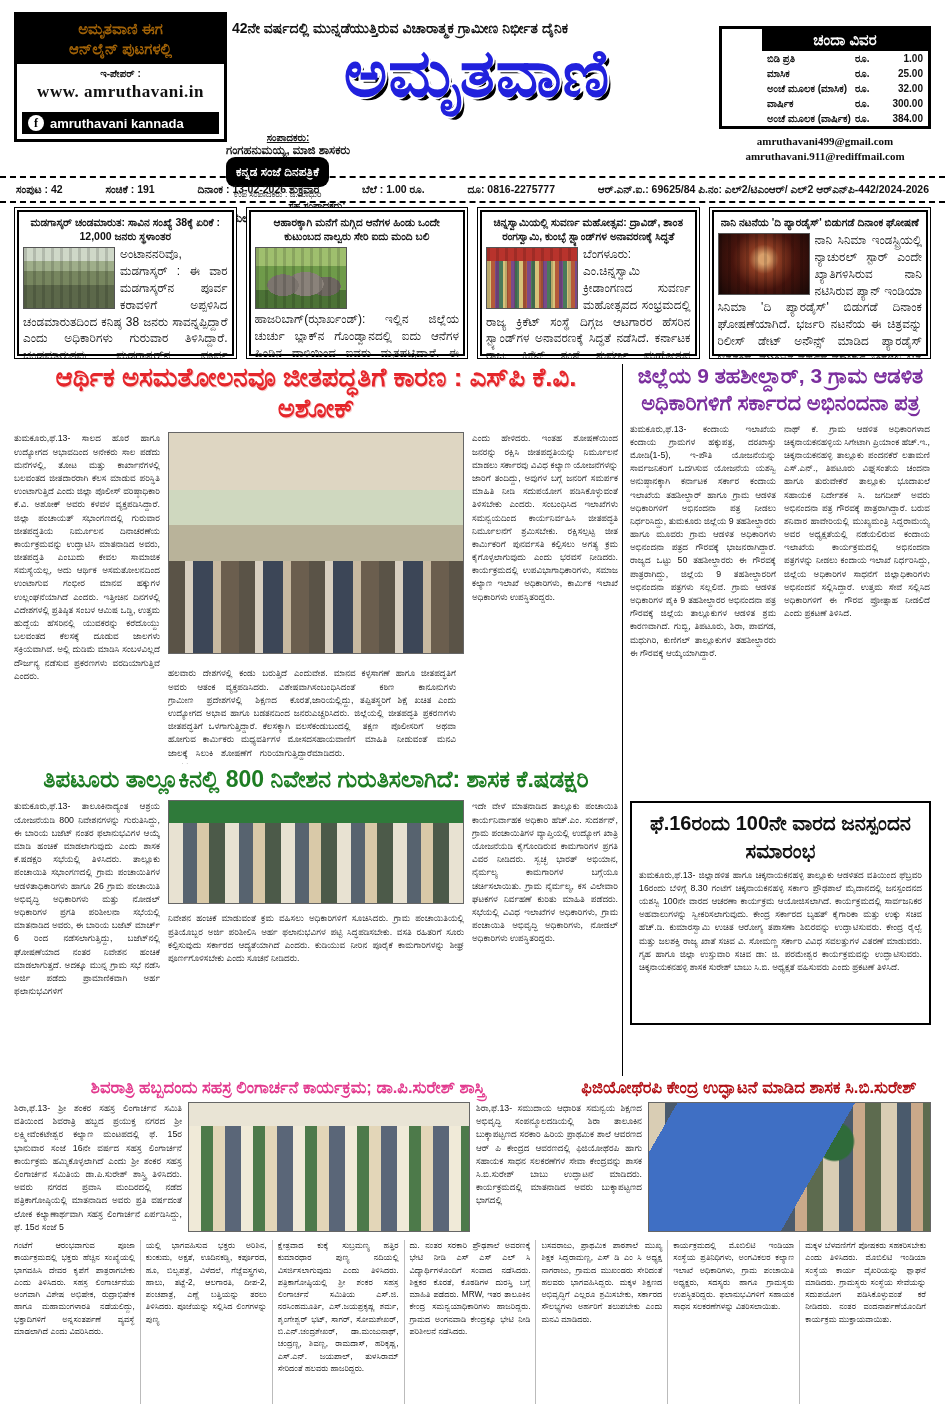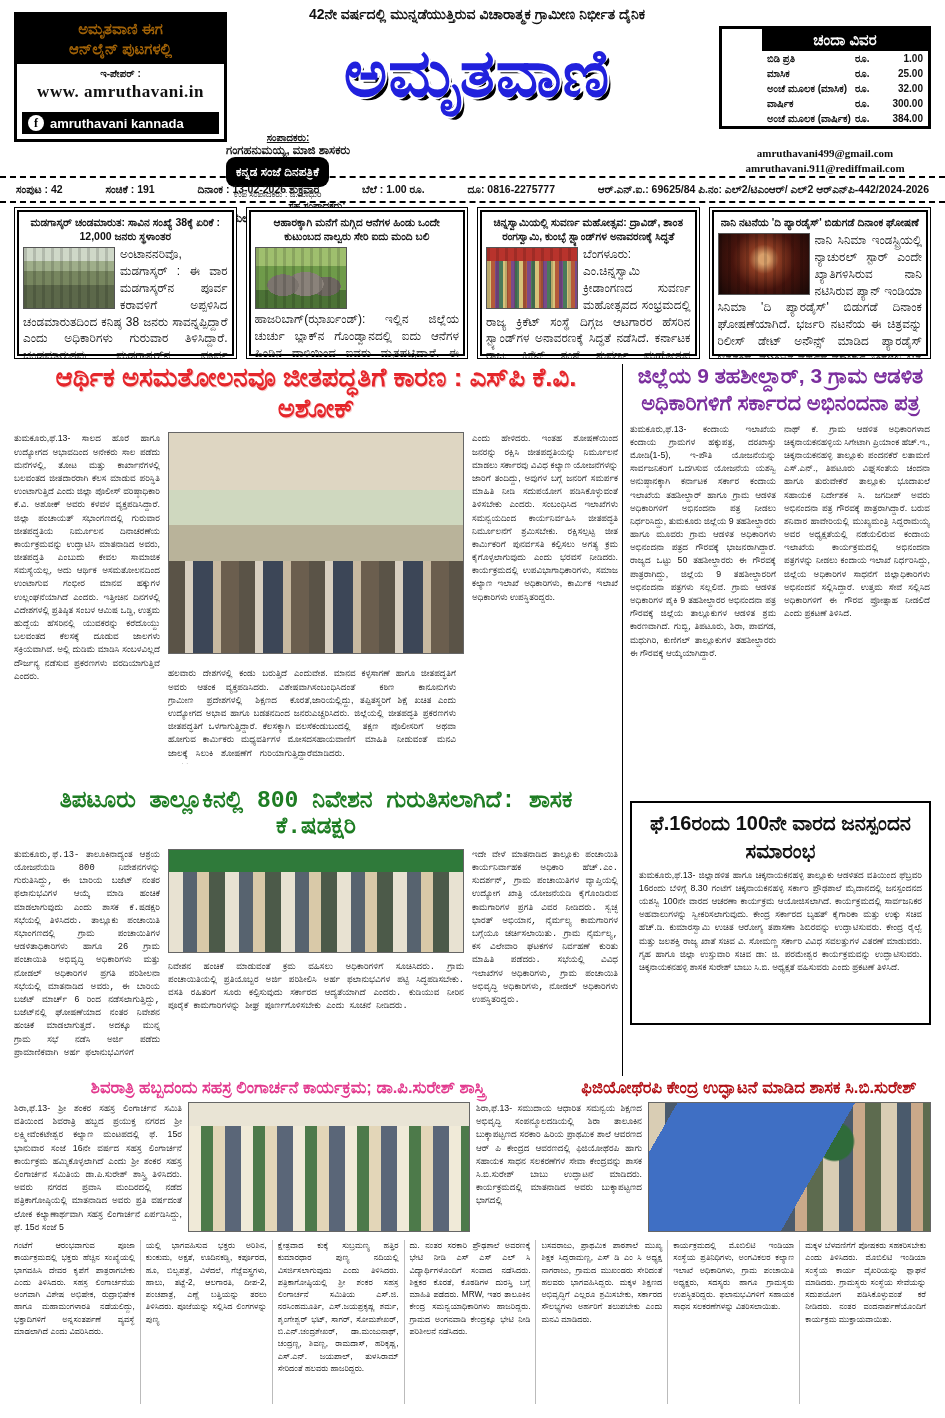--- a/index.html
+++ b/index.html
@@ -8,38 +8,38 @@
   .sheet { position:relative; width:945px; height:1418px; margin:0 auto; background:#fff; overflow:hidden; color:#111; }
 
   
   .mast-left { position:absolute; left:14px; top:12px; width:213px; height:130px; border:3px solid #000; background:#fff; }
   .mast-left .blackcap { background:#000; color:#a16207; text-align:center; font-weight:bold; font-size:15px; line-height:1.35; padding:4px 2px; }
   .mast-left .epaper { text-align:center; font-size:10px; font-weight:bold; margin-top:4px; }
   .mast-left .site { text-align:center; font-family:"Liberation Serif","DejaVu Serif",serif; font-weight:bold; font-size:17px; margin-top:2px; letter-spacing:.5px; }
   .mast-left .fbbar { position:absolute; left:5px; right:5px; bottom:5px; background:#000; color:#fff; display:flex; align-items:center; gap:6px; padding:3px 6px; font-weight:bold; font-size:13px; }
   .fbicon { display:inline-flex; align-items:center; justify-content:center; width:16px; height:16px; border-radius:50%; background:#fff; color:#000; font-family:"Liberation Serif",serif; font-weight:bold; font-size:12px; }
 
-  .tagline { position:absolute; left:232px; top:6px; width:490px; text-align:center; font-weight:bold; font-size:14px; }
+  .tagline { position:absolute; left:232px; top:20px; width:490px; text-align:left; font-weight:bold; font-size:14px; }
   .paper-title { position:absolute; left:228px; top:26px; width:498px; text-align:center; font-size:66px; font-weight:bold; color:#2121dd; line-height:1.45; letter-spacing:1px;
                  text-shadow:-2px -2px 0 #fff, 2px -2px 0 #fff, -2px 2px 0 #fff, 3px 3px 0 #000; }
   .editors-row { position:absolute; left:226px; top:132px; width:500px; display:flex; align-items:flex-start; justify-content:space-between;flex-direction:column; }
   .ed-cell { text-align:center; font-size:9.5px; }
   .ed-label { font-weight:bold; text-decoration:underline; font-size:10px; }
   .ed-name { font-weight:bold; font-size:11.5px; }
   .ptype { background:#000; color:#fff; font-weight:bold; font-size:12px; padding:8px 10px; display:inline-block;border-radius:9px; }
   .subed { font-size:8.5px; margin-top:2px; }
 
   .mast-right { position:absolute; right:14px; top:26px; width:212px; }
   .subbox { border:3px solid #000; background:#fff;padding-left:40px; }
   .subbox .cap { background:#000; color:#fff; font-weight:bold; text-align:center; font-size:15px; padding:2px 0; }
   .subrow { display:flex; font-size:10px; font-weight:bold; padding:1.5px 5px; }
   .subrow .l { flex:1; }
   .subrow .c { width:24px; }
   .subrow .v { width:44px; text-align:right; }
-  .emails { text-align:center; font-weight:bold; font-size:11px; font-family:"Liberation Serif",serif; margin-top:17px; line-height:1.35; }
+  .emails { text-align:center; font-weight:bold; font-size:11px; font-family:"Liberation Serif",serif; margin-top:5px; line-height:1.35; }
 
   .info-strip { position:absolute; left:0; right:0; top:176px; border-top:2px dashed #000; border-bottom:2px dashed #000; padding:5px 16px; display:flex; justify-content:space-between; gap:16px; font-weight:bold; font-size:10.5px; white-space:nowrap; }
 
   
   .boxes-row { position:absolute; left:14px; right:14px; top:207px; height:152px; display:flex; gap:9px; }
   .news-box { flex:1; border:1px solid #000; box-shadow:0 0 0 2px #fff inset, 0 0 0 4px #000 inset; padding:7px 8px; overflow:hidden; background:#fff; }
   .nb-head { font-weight:bold; font-size:10.5px; text-align:center; line-height:1.35; margin-bottom:3px; }
   .nb-body { font-size:12px; text-align:justify; line-height:1.4; }
   .nb-photo { float:left; width:92px; height:62px; margin:1px 5px 2px 0; border:1px solid #555; }
 
@@ -84,21 +84,21 @@
   .main-art { position:absolute; left:14px; top:362px; width:604px; height:402px; overflow:hidden; }
   .main-head { color:#e5262b; font-weight:bold; font-size:26px; text-align:center; line-height:1.2; text-shadow:1px 1px 0 #f8c9c9; }
   .art-body { display:flex; gap:8px; margin-top:8px; }
   .col { font-size:8.8px; text-align:justify; line-height:1.5; overflow:hidden; }
   .ma-c1,.ma-c4 { width:146px; height:358px; }
   .ma-mid { width:296px; }
   .ma-photo { width:100%; height:222px; border:1px solid #666; }
   .ma-midcols { display:flex; gap:0; margin-top:13px; }
   .ma-midcols .col { width:144px; height:126px; }
 
-  .niv-art { position:absolute; left:14px; top:788px; width:604px; height:306px; overflow:hidden;font-family:Liberation Mono, monospace; }
+  .niv-art { position:absolute; left:14px; top:766px; width:604px; height:306px; overflow:hidden; }
   .niv-head { color:#1e7d23; font-weight:bold; font-size:23px; text-align:center; line-height:1.15; }
   .nv-c1,.nv-c3 { width:146px; height:262px; }
   .nv-mid { width:296px; }
   .nv-photo { width:100%; height:104px; border:1px solid #666; }
   .nv-midtext { margin-top:8px; height:148px; }
 
   .right-col { position:absolute; left:630px; top:362px; width:301px; }
   .tah-head { color:#7b2f9e; font-weight:bold; font-size:21px; text-align:center; line-height:1.3; }
   .tah-body { display:flex; gap:8px; margin-top:6px; }
   .tah-body .col { width:146px; height:370px; }

